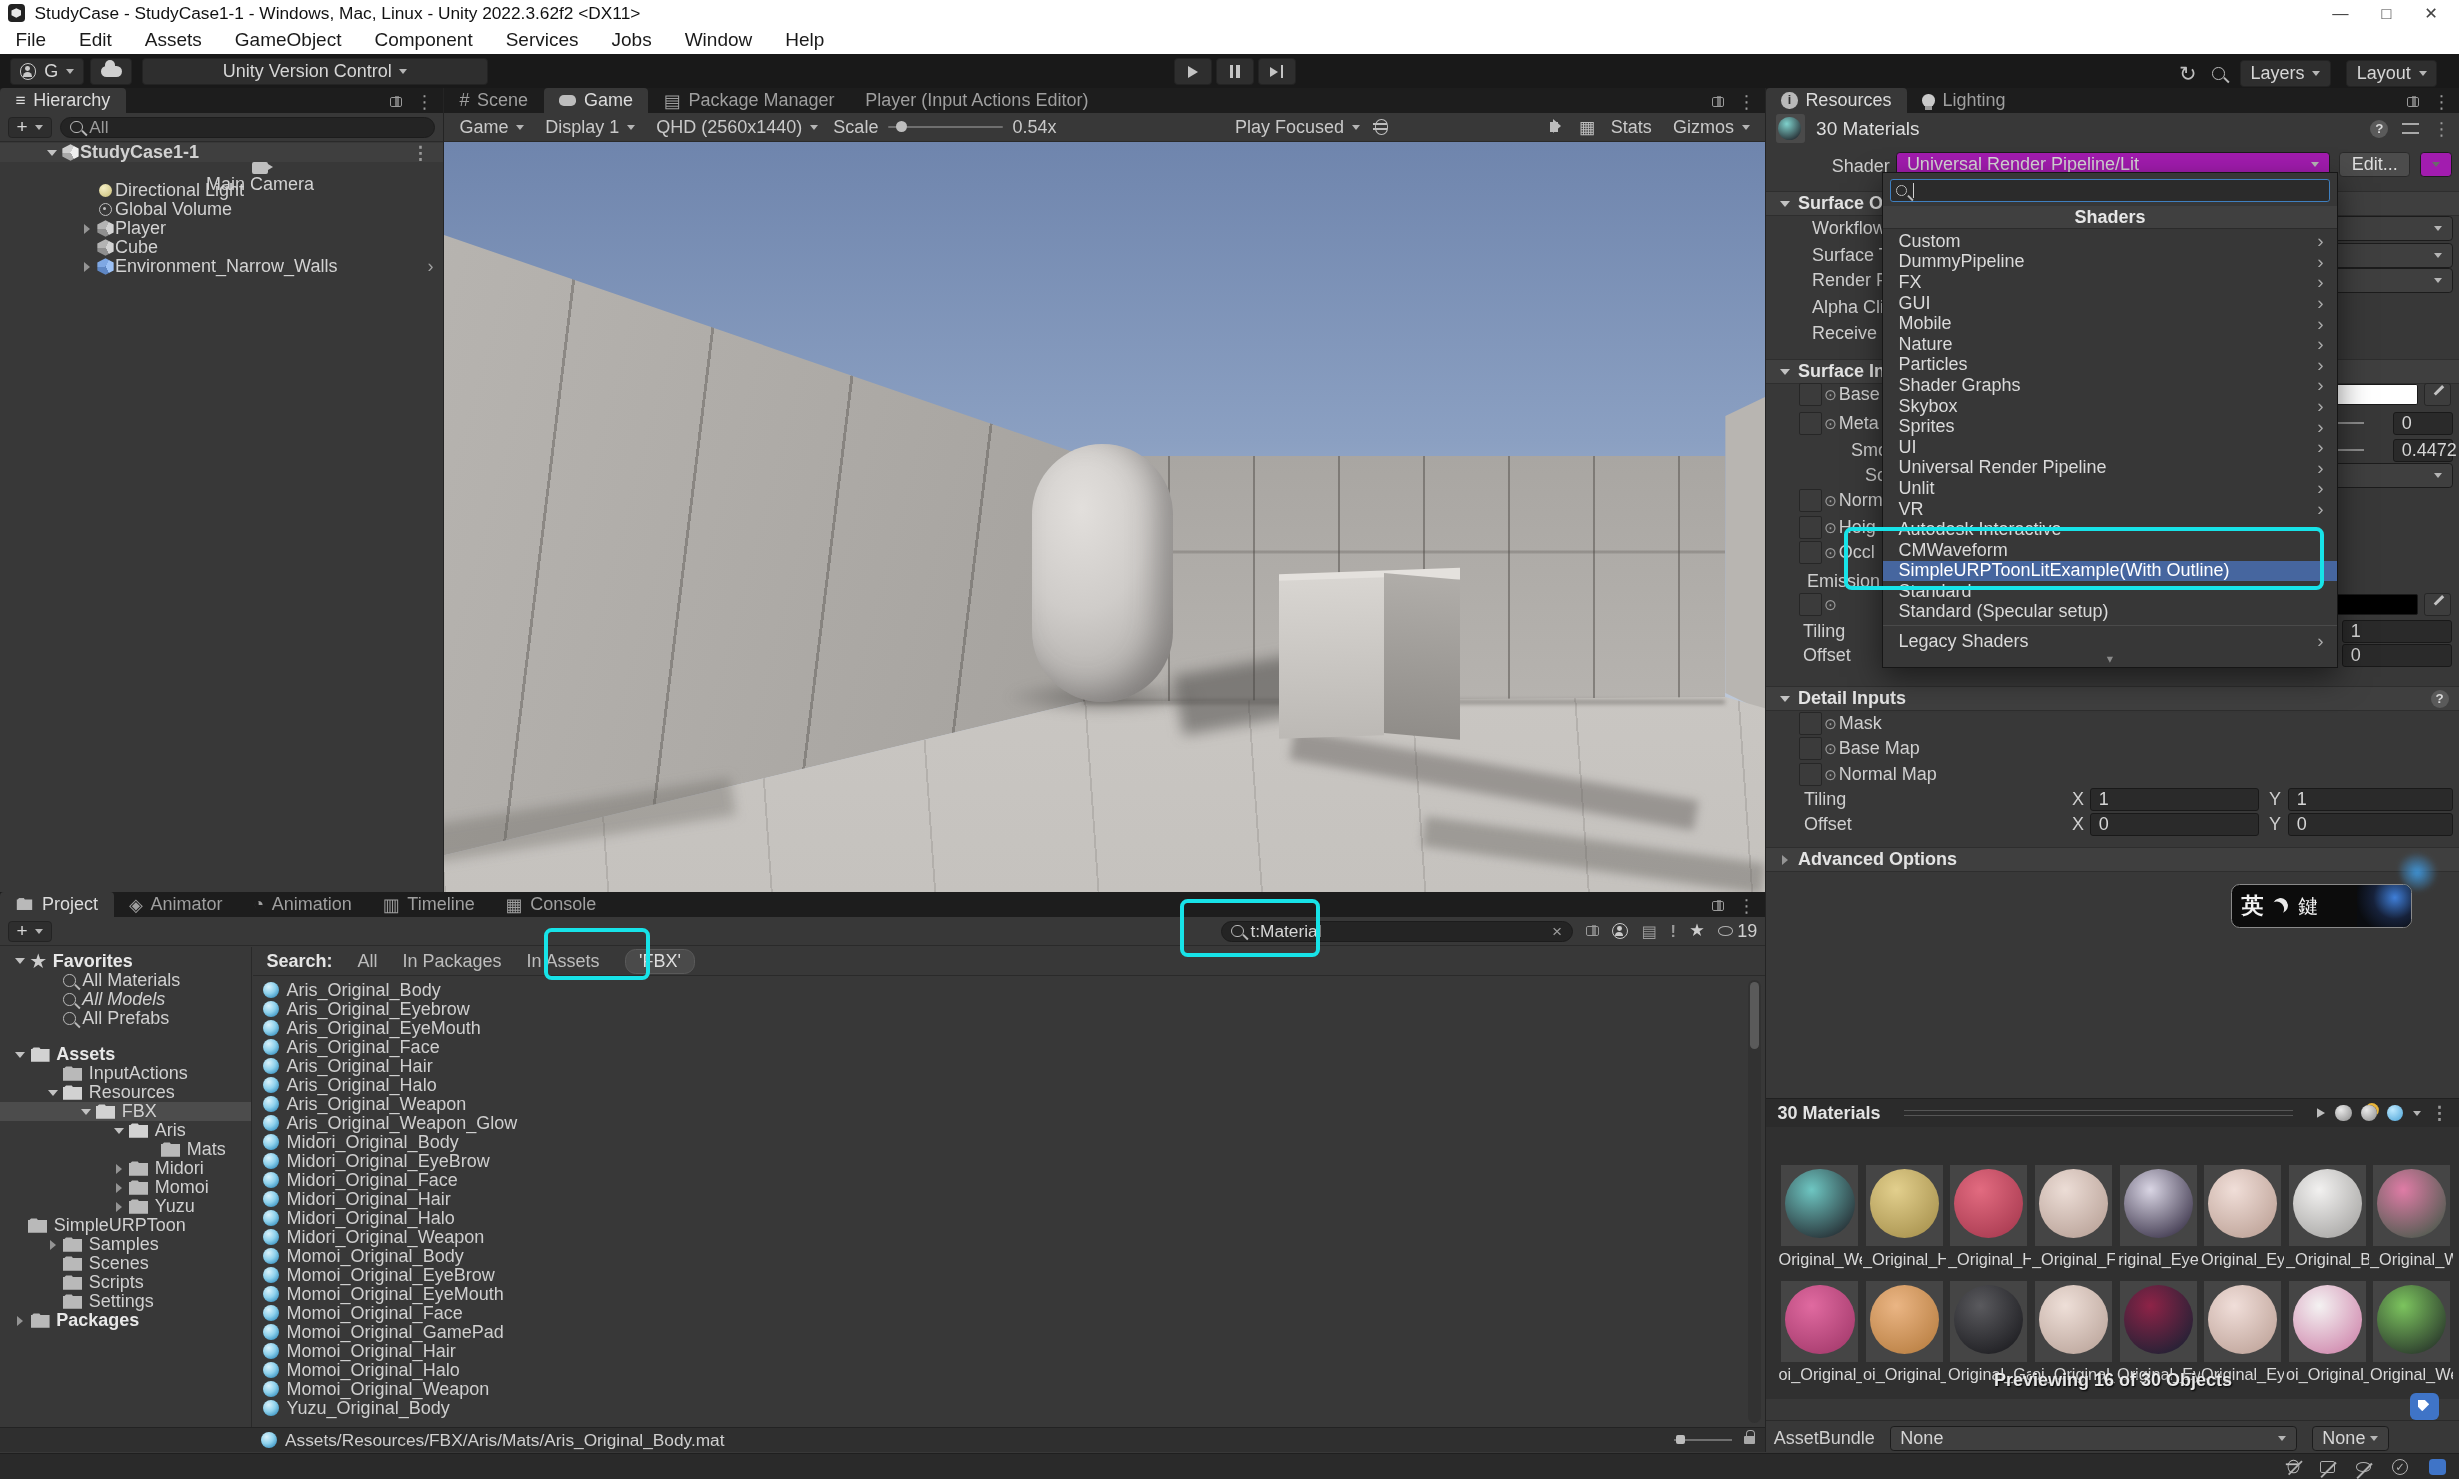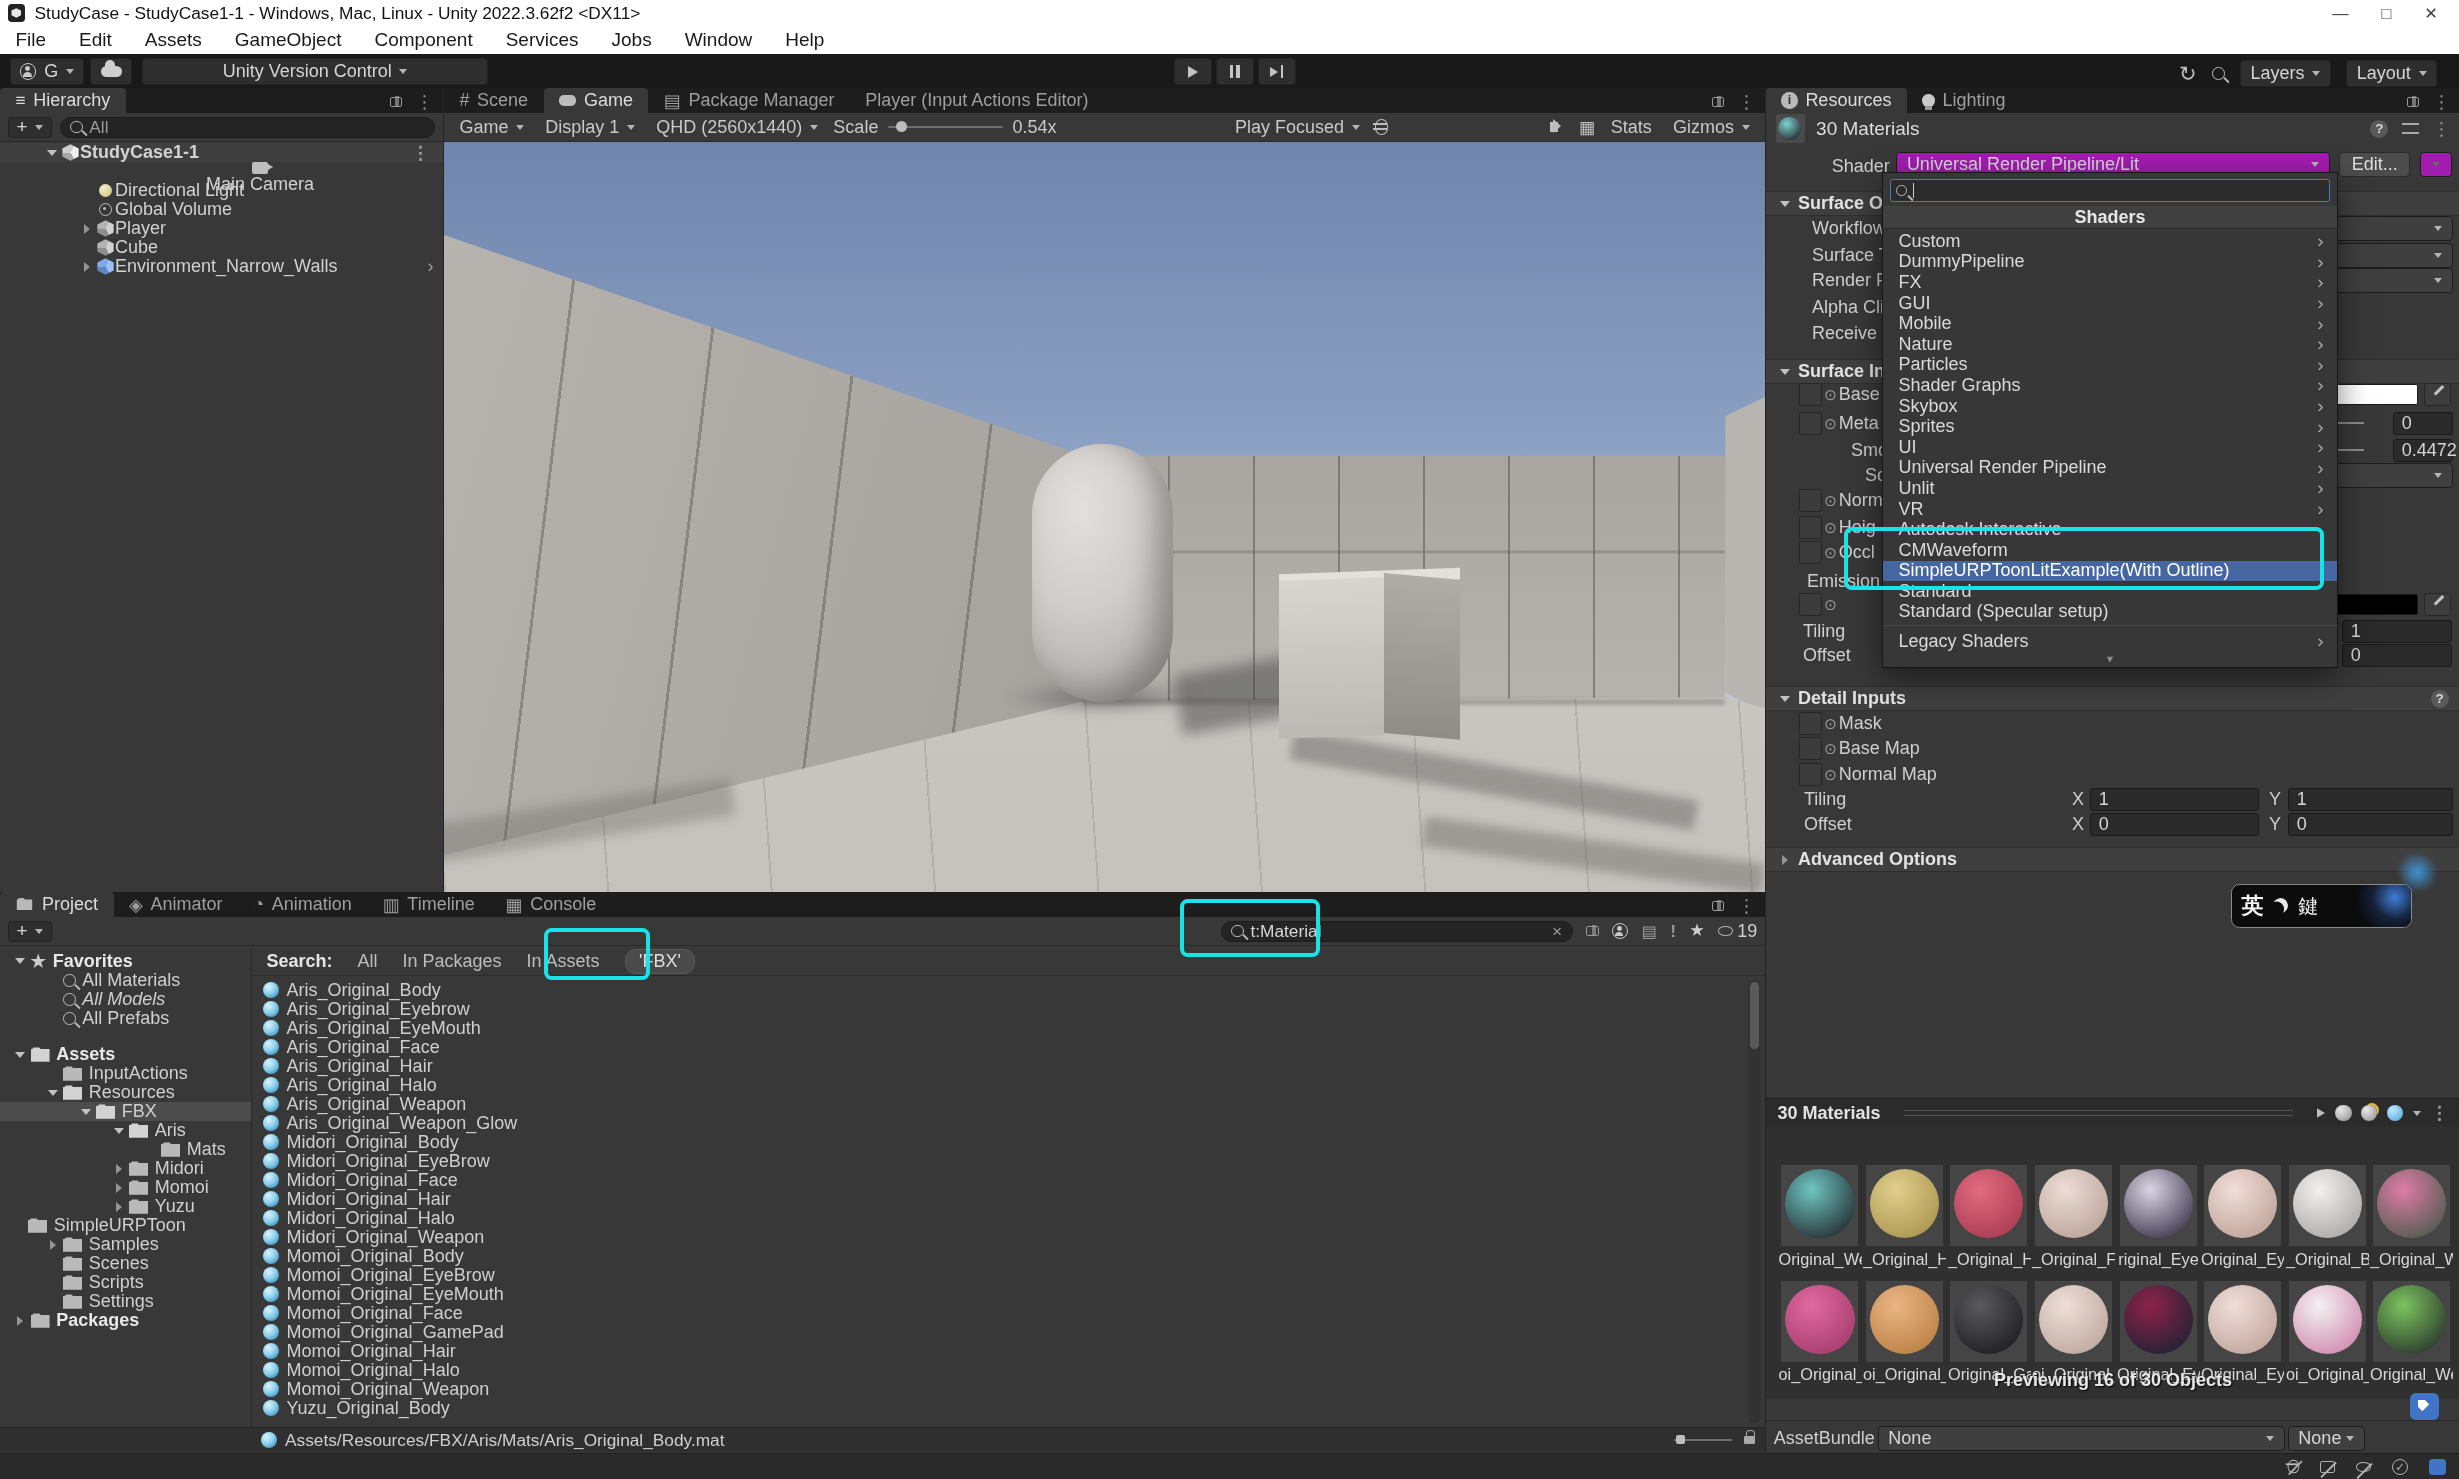--- a/index.html
+++ b/index.html
@@ -123,21 +123,21 @@
 
   
   .preview-head{position:absolute;left:0;top:1010px;right:0;height:29px;background:#2b2b2b;border-top:1px solid #202020;display:flex;align-items:center;padding:0 11.5px;gap:9.6px;color:#e2e2e2;font-weight:bold;font-size:18px;}
   .drag-lines{flex:1;height:6.7px;border-top:1.9px solid #555;border-bottom:1.9px solid #555;margin:0 13.4px;}
   .i-sphere-sm{width:16.3px;height:16.3px;border-radius:50%;background:radial-gradient(circle at 35% 30%,#e9e9e9,#8a8a8a);}
   .preview-body{position:absolute;left:0;top:1039px;right:0;height:272px;background:#303030;}
   .mat-tile{position:absolute;width:77px;height:81px;background:#454545;}
   .mat-tile::after{content:"";position:absolute;left:3.8px;top:3.8px;right:3.8px;bottom:7.7px;border-radius:50%;background:var(--g);}
   .mat-label{position:absolute;width:83px;text-align:center;color:#d8d8d8;font-size:16.3px;white-space:nowrap;overflow:hidden;}
   .preview-footer{position:absolute;left:0;top:1282px;right:0;text-align:center;color:#e8e8e8;font-weight:bold;font-size:18px;text-shadow:1px 1px 1.9px #000;}
-  .ab-row{position:absolute;left:0;top:1332px;right:0;height:35px;display:flex;align-items:center;padding:0 7.7px;gap:3px;border-top:1px solid #2a2a2a;font-size:18px;}
+  .ab-row{position:absolute;left:0;top:1332px;right:0;height:35px;display:flex;align-items:center;padding:0 7.7px;gap:15px;border-top:1px solid #2a2a2a;font-size:18px;}
   .i-tag-blue{position:absolute;right:21px;top:1305px;width:29px;height:27px;border-radius:5.8px;background:#3f74c7;}
   .i-tag-blue::after{content:"";position:absolute;left:7.7px;top:6.7px;width:11.5px;height:11.5px;background:#fff;clip-path:polygon(0 0,60% 0,100% 40%,40% 100%,0 60%);}
 
   
   #project{position:absolute;left:0;top:892px;width:1765px;height:560px;background:#383838;}
   .p-body{position:absolute;left:0;top:55px;right:0;bottom:25px;}
   .p-tree{position:absolute;left:0;top:0;width:252px;bottom:0;border-right:1px solid #292929;padding-top:4.8px;overflow:hidden;}
   .t-row{height:19px;display:flex;align-items:center;font-size:18px;color:#d0d0d0;}
   .t-row .slot{width:21px;display:flex;justify-content:center;flex:0 0 auto;}
   .t-row.selected{background:#4c4c4c;}

